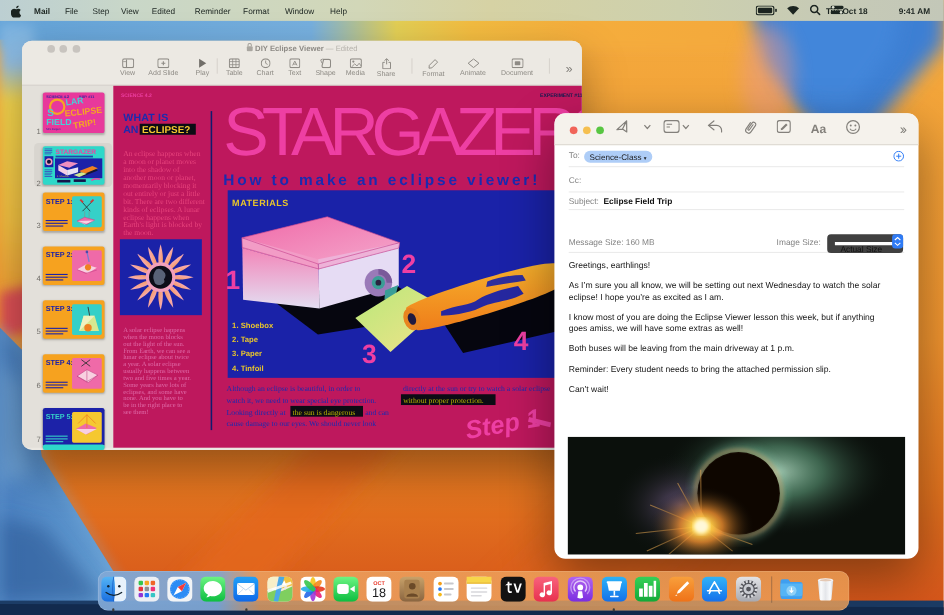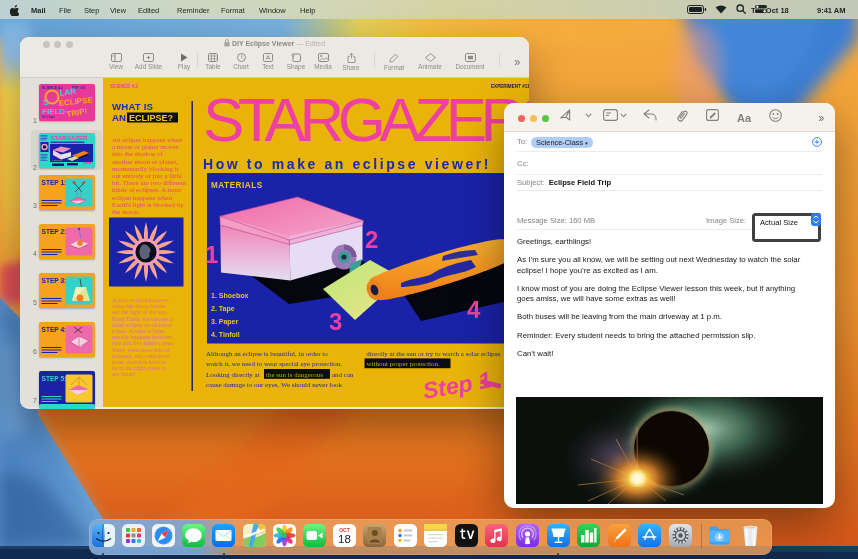--- a/index.html
+++ b/index.html
@@ -24,21 +24,21 @@
   .tl { position:absolute; width:7px; height:7px; border-radius:50%; background:#c8c4bf; }
   #kn-title { position:absolute; top:1.5px; width:100%; text-align:center; font-size:7px; color:#8d8a85; font-weight:bold; }
   #kn-title .edited { color:#b5b1ab; font-weight:normal; }
   .knt { position:absolute; text-align:center; color:#8e8b85; font-size:6.4px; }
   .knt svg { display:block; margin:0 auto 1px auto; }
   
   #kn-side { position:absolute; left:0; top:41px; width:83px; height:329px; background:#e3e0da; }
   .thumb { position:absolute; left:18.5px; width:56px; border-radius:2px; box-shadow:0 1px 2px rgba(0,0,0,.25); overflow:hidden; }
   .snum { position:absolute; left:9px; width:8px; text-align:right; font-size:7px; color:#6f6c67; }
   
-  #kn-slide { position:absolute; left:83px; top:41px; width:426px; height:329px; background:#eab308; overflow:hidden; }
+  #kn-slide { position:absolute; left:83px; top:41px; width:426px; height:329px; background:#be185d; overflow:hidden; }
 
   
   #mail { left:504px; top:103px; width:331px; height:405px; border-radius:10px;
     background:#fff; box-shadow:0 18px 45px rgba(0,0,0,.4); overflow:hidden; }
   #mail-toolbar { position:absolute; left:0; top:0; width:100%; height:29px; background:#f5f2ec; border-bottom:1px solid #dedad3;padding-left:32px; }
   .mtl { position:absolute; top:11.5px; width:7px; height:7px; border-radius:50%; }
   .mico { position:absolute; top:6px; color:#83807b; }
   .mrow { position:absolute; left:13px; right:13px; border-bottom:1px solid #ebebeb; font-size:7.6px; color:#838383; }
   .mrow b { color:#111; }
   #mail-body { position:absolute; left:13px; top:134px; width:305px; font-size:7.8px; color:#161616; line-height:10.3px; }
@@ -538,21 +538,21 @@
     <span style="position:absolute;left:14px;top:4.5px;height:11.5px;line-height:11.5px;background:#aecdf7;color:#1c1c1e;border-radius:6px;padding:0 5px;font-size:7.4px">Science-Class <span style="font-size:5px">▾</span></span>
     <svg style="position:absolute;right:0px;top:5px" width="10" height="10" viewBox="0 0 10 10">
         <circle cx="5" cy="5" r="4.4" fill="none" stroke="#2f7bf5" stroke-width=".9"></circle>
         <path d="M5,2.7 V7.3 M2.7,5 H7.3" stroke="#2f7bf5" stroke-width=".9"></path>
       </svg>
   </div>
   <div class="mrow" style="top:49px;height:23px;line-height:23px">Cc:</div>
   <div class="mrow" style="top:72px;height:15.5px;line-height:15.5px">Subject: &nbsp;<b>Eclipse Field Trip</b></div>
   <div class="mrow" style="top:107.5px;height:19px;line-height:19px">Message Size: 160 MB
     <span style="position:absolute;left:189px">Image Size:</span>
-    <span style="position:absolute;left:235px;top:2.5px;width:69px;height:29px;line-height:13px;border:3px solid #404040;border-radius:3.5px;background:#fff;color:#111;padding-left:5px">Actual Size</span>
+    <span style="position:absolute;left:235px;top:2.5px;width:69px;height:17px;line-height:13px;border:7px solid #404040;border-radius:3.5px;background:#fff;color:#111;padding-left:5px">Actual Size</span>
     <span style="position:absolute;left:293.5px;top:2.5px;width:10.5px;height:13px;background:#2f7bf5;border-radius:3px"></span>
     <svg style="position:absolute;left:295px;top:4.5px" width="8" height="9" viewBox="0 0 8 9">
         <path d="M1.5,3.2 L4,1 L6.5,3.2 M1.5,5.8 L4,8 L6.5,5.8" fill="none" stroke="#fff" stroke-width="1"></path>
       </svg>
   </div>
   <div id="mail-body">
     <p>Greetings, earthlings!</p>
     <p>As I’m sure you all know, we will be setting out next Wednesday to watch the solar<br>eclipse! I hope you’re as excited as I am.</p>
     <p>I know most of you are doing the Eclipse Viewer lesson this week, but if anything<br>goes amiss, we will have some extras as well!</p>
     <p>Both buses will be leaving from the main driveway at 1 p.m.</p>

